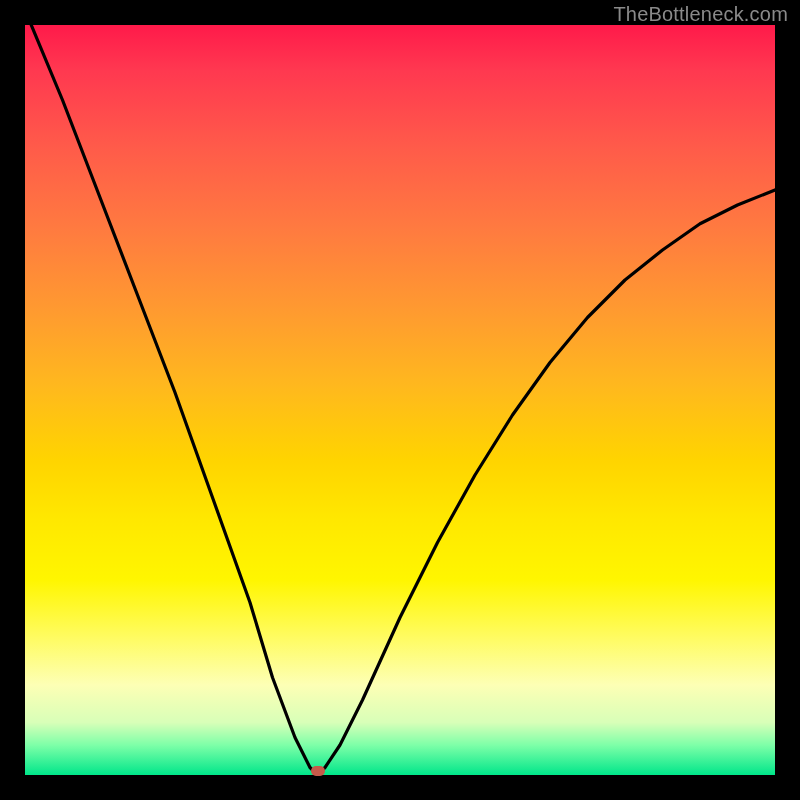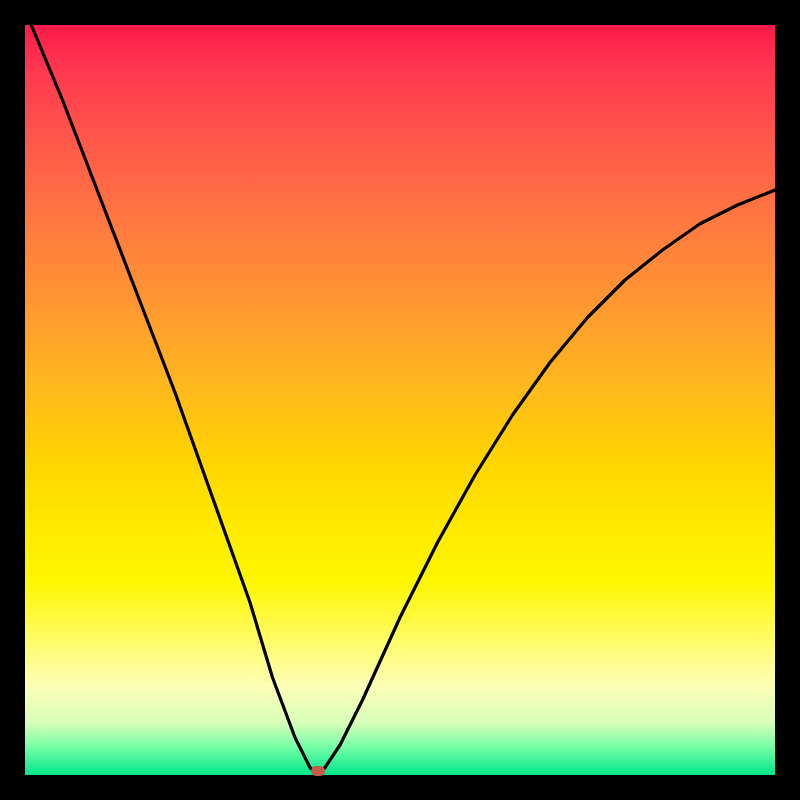--- a/index.html
+++ b/index.html
@@ -52,19 +52,20 @@
     font-family: Arial, Helvetica, sans-serif;
     font-size: 20px;
     color: #8a8a8a;
     letter-spacing: 0.2px;
   }
 </style>
 </head>
 <body>
 
 <div class="frame">
+  <div class="watermark">TheBottleneck.com</div>
   <div class="plot-area">
     <svg class="curve-svg" viewBox="0 0 750 750" preserveAspectRatio="none">
       <path fill="none" stroke-width="3.2" stroke-linecap="round" stroke-linejoin="round" d="M0.0 -15.0 L37.5 75.0 L75.0 172.5 L112.5 270.0 L150.0 367.5 L187.5 472.5 L225.0 577.5 L247.5 652.5 L270.0 712.5 L285.0 742.5 L292.5 750.0 L300.0 742.5 L315.0 720.0 L337.5 675.0 L375.0 592.5 L412.5 517.5 L450.0 450.0 L487.5 390.0 L525.0 337.5 L562.5 292.5 L600.0 255.0 L637.5 225.0 L675.0 198.8 L712.5 180.0 L750.0 165.0" stroke="#000000"></path>
     </svg>
     <div class="marker" style="background: rgb(198, 90, 74); left: 292.5px; top: 746.25px;"></div>
   </div>
 </div>
 
 </body></html>

